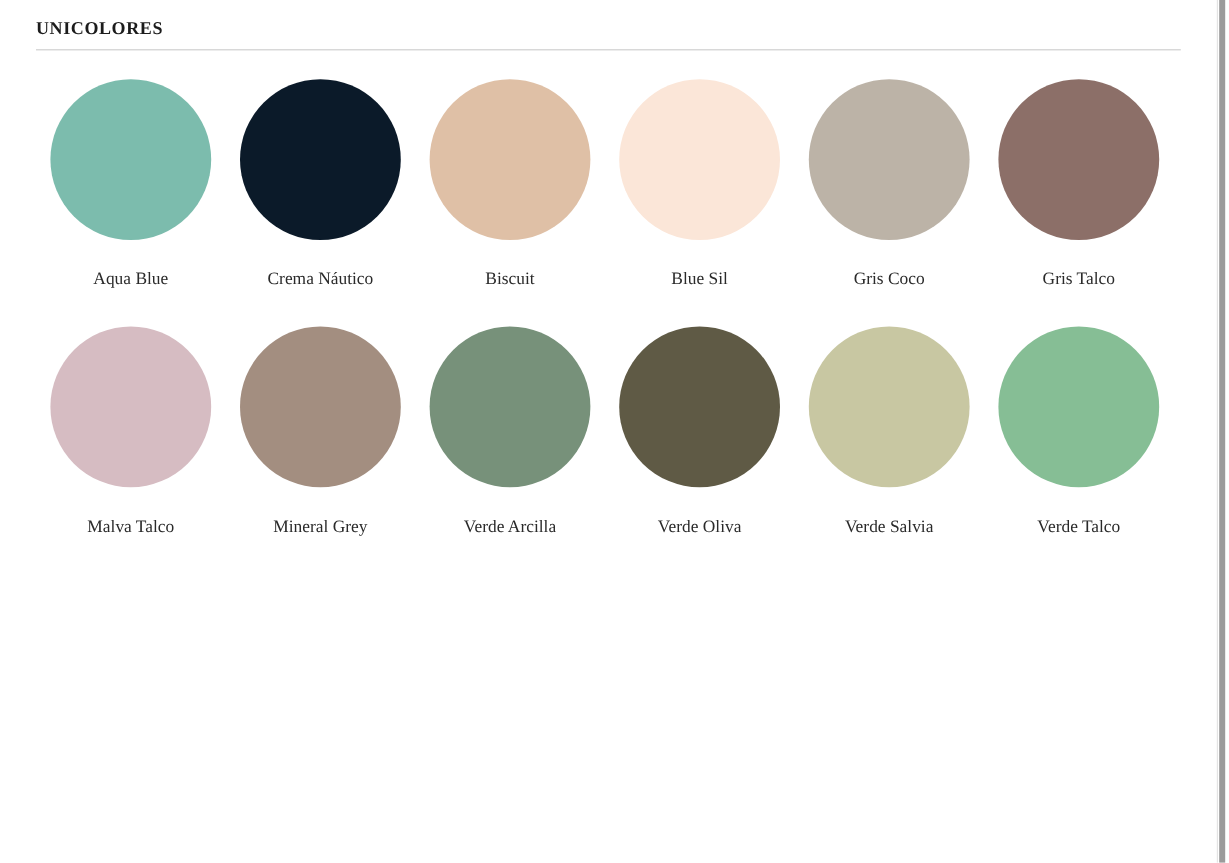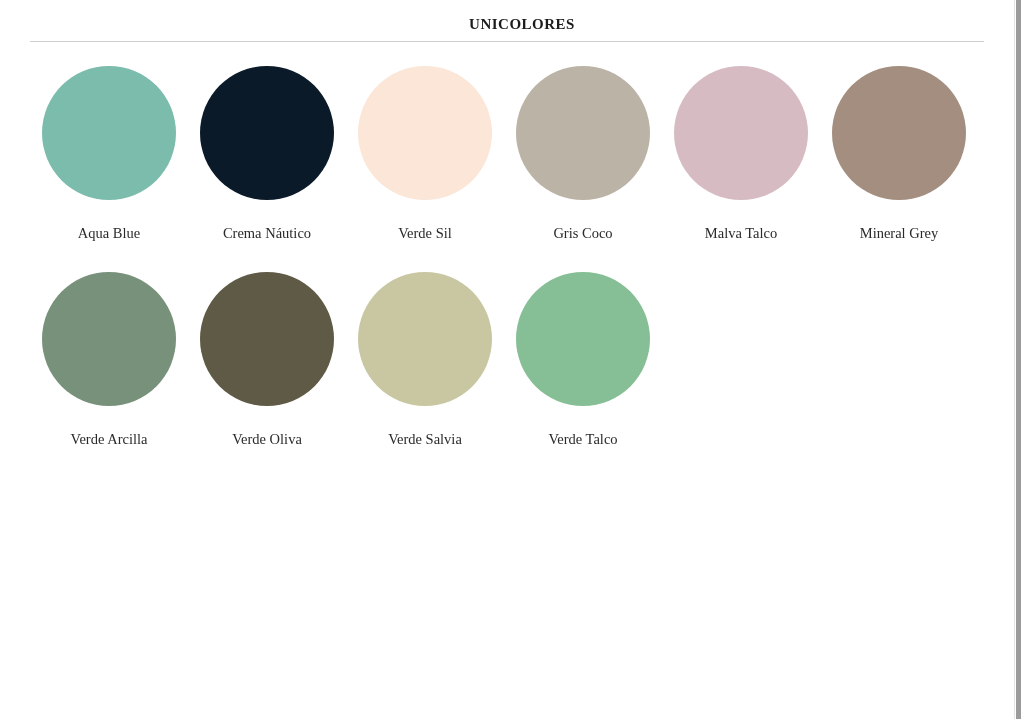--- a/index.html
+++ b/index.html
@@ -23,21 +23,20 @@
     width: 1014px;
     height: 719px;
     background: #ffffff;
     box-sizing: border-box;
   }
 
   
   .section-header {
     margin: 0;
     padding: 14px 0 0 30px;
-    text-align: center;
   }
   .section-title {
     font-family: "Liberation Serif", "DejaVu Serif", serif;
     font-weight: bold;
     font-size: 15px;
     letter-spacing: 0.5px;
     color: #1c1c1c;
     line-height: 20px;
     margin: 0;
   }
@@ -110,26 +109,34 @@
   <div class="swatch-grid">
       <div class="swatch">
         <span class="swatch-circle" style="background: rgb(124, 188, 173);"></span>
         <span class="swatch-label">Aqua Blue</span>
       </div>
       <div class="swatch">
         <span class="swatch-circle" style="background: rgb(11, 26, 41);"></span>
         <span class="swatch-label">Crema Náutico</span>
       </div>
       <div class="swatch">
+        <span class="swatch-circle" style="background: rgb(223, 192, 166);"></span>
+        <span class="swatch-label">Biscuit</span>
+      </div>
+      <div class="swatch">
         <span class="swatch-circle" style="background: rgb(251, 230, 216);"></span>
-        <span class="swatch-label">Verde Sil</span>
+        <span class="swatch-label">Blue Sil</span>
       </div>
       <div class="swatch">
         <span class="swatch-circle" style="background: rgb(188, 179, 167);"></span>
         <span class="swatch-label">Gris Coco</span>
+      </div>
+      <div class="swatch">
+        <span class="swatch-circle" style="background: rgb(140, 111, 104);"></span>
+        <span class="swatch-label">Gris Talco</span>
       </div>
       <div class="swatch">
         <span class="swatch-circle" style="background: rgb(214, 188, 194);"></span>
         <span class="swatch-label">Malva Talco</span>
       </div>
       <div class="swatch">
         <span class="swatch-circle" style="background: rgb(163, 142, 128);"></span>
         <span class="swatch-label">Mineral Grey</span>
       </div>
       <div class="swatch">

